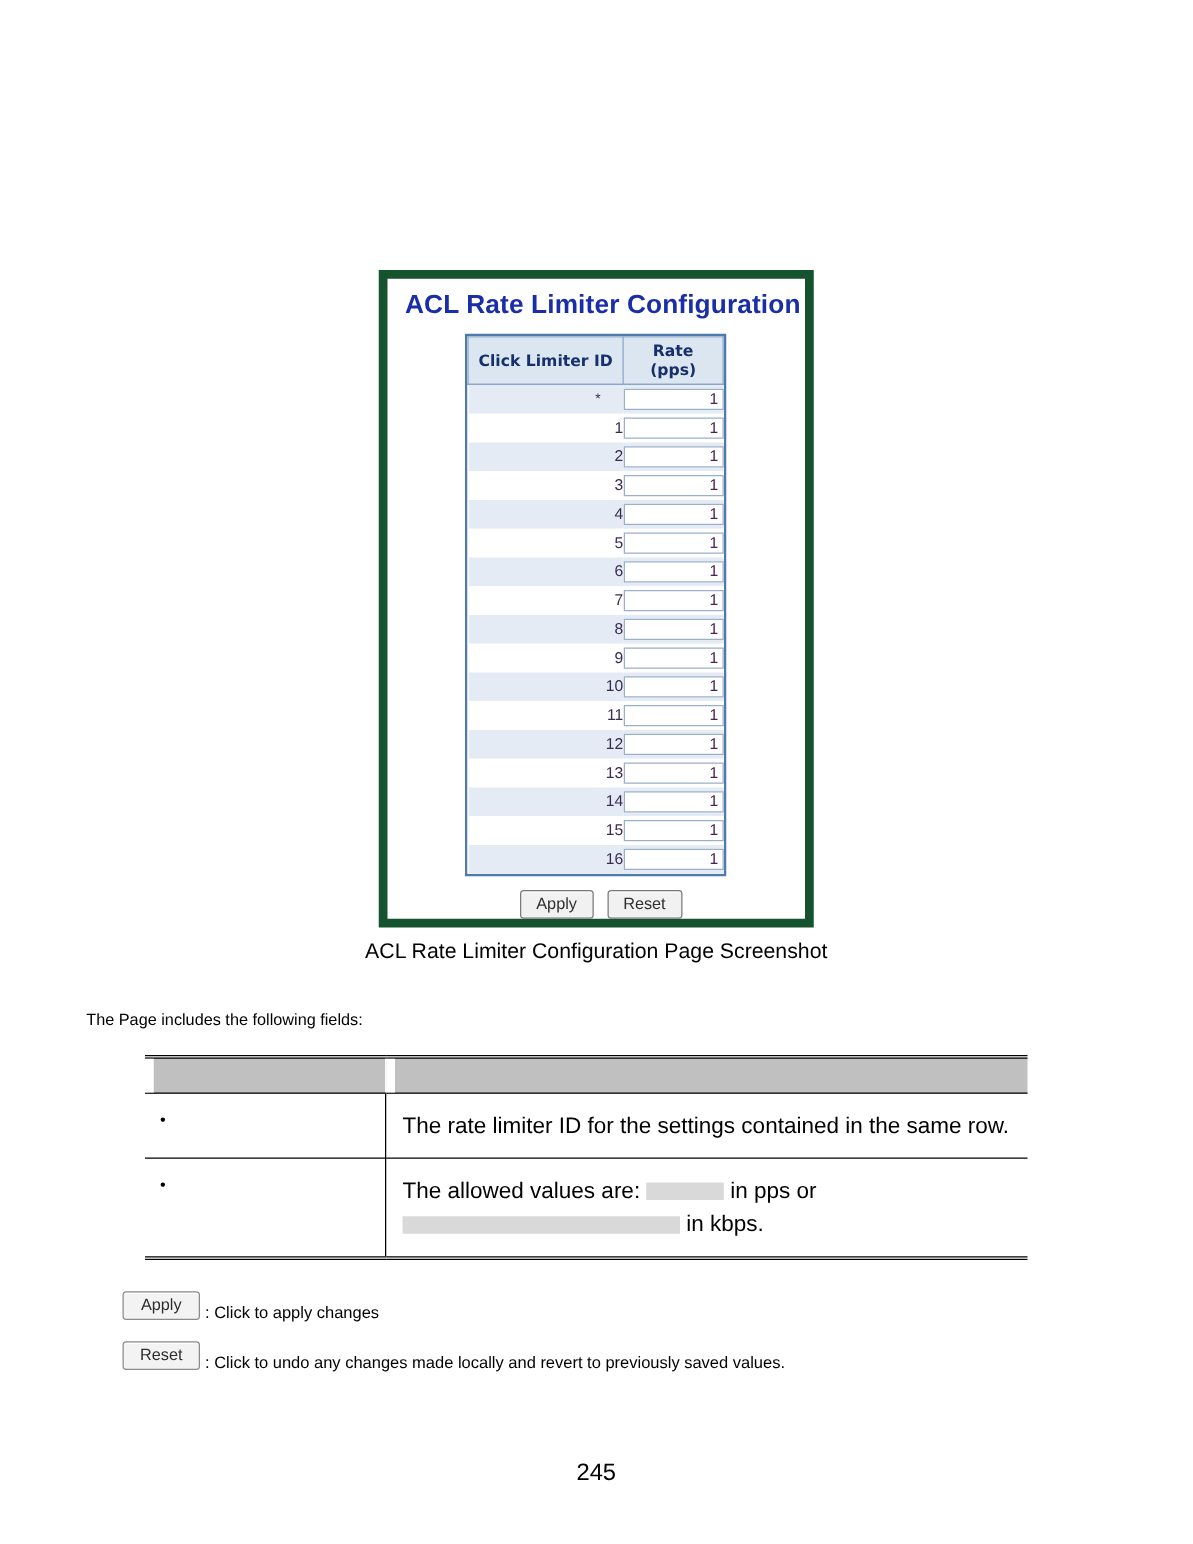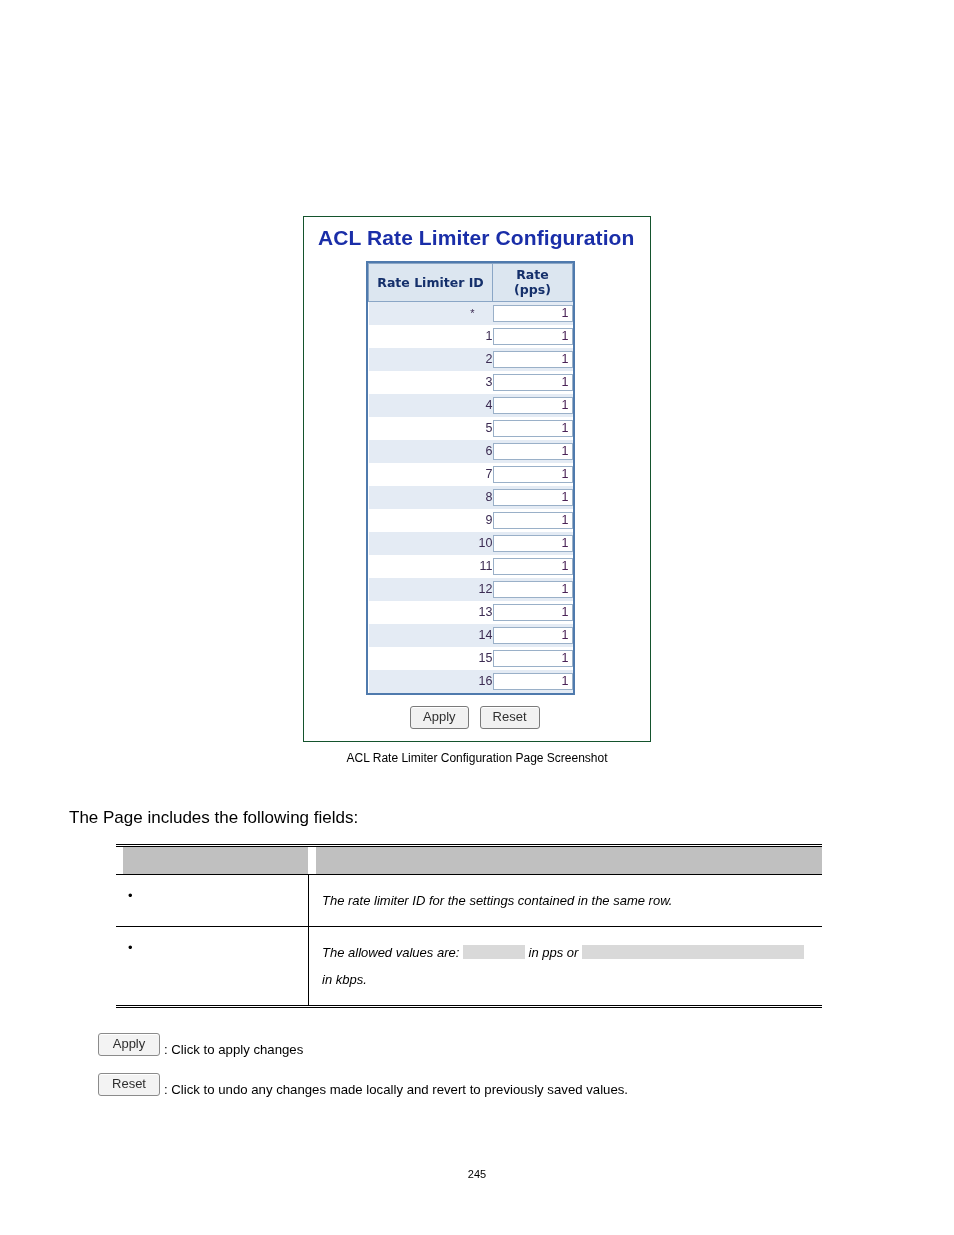--- a/index.html
+++ b/index.html
@@ -40,21 +40,21 @@
     text-decoration: none;
   }
 
   
   .shot-panel {
     position: absolute;
     left: 303px;
     top: 216px;
     width: 348px;
     height: 526px;
-    border: 1px solid #14532d;
+    border: 7px solid #14532d;
     background: #ffffff;
     box-sizing: border-box;
   }
   .shot-title {
     position: absolute;
     left: 14px;
     top: 9px;
     font-size: 21px;
     font-weight: bold;
     color: #1a2ea8;
@@ -149,30 +149,30 @@
     box-shadow: inset 0 1px 0 #ffffff;
   }
 
   
   .caption {
     position: absolute;
     left: 0;
     top: 751px;
     width: 954px;
     text-align: center;
-    font-size: 12px;
+    font-size: 17px;
     color: #000;
   }
 
   
   .fields-lead {
     position: absolute;
     left: 69px;
     top: 808px;
-    font-size: 17px;
+    font-size: 13px;
   }
 
   
   .fields-table {
     position: absolute;
     left: 116px;
     top: 844px;
     width: 706px;
     border-collapse: collapse;
     font-size: 13px;
@@ -219,22 +219,21 @@
     line-height: 17px;
   }
   .ft-bullet::before {
     content: "\2022";
     font-size: 13px;
   }
   .ft-desc {
     display: block;
     padding: 12px 10px 12px 13px;
     line-height: 27px;
-    font-size: 13px;
-    font-style: italic;
+    font-size: 18px;
   }
   .ft-row.last td {
     border-bottom: 3px double #000;
   }
   .redact {
     display: inline-block;
     background: #d9d9d9;
     height: 14px;
     vertical-align: -2px;
   }
@@ -273,37 +272,37 @@
     margin-top: 10px;
   }
 
   
   .page-number {
     position: absolute;
     left: 0;
     top: 1168px;
     width: 954px;
     text-align: center;
-    font-size: 11px;
+    font-size: 19px;
   }
 </style>
 </head>
 <body>
 
 <div class="page">
 
 
   <div class="shot-panel">
     <div class="shot-title">ACL Rate Limiter Configuration</div>
 
     <div class="rl-table-wrap">
       <table class="rl-table">
         <thead>
           <tr>
-            <th class="th-id">Rate Limiter ID</th>
+            <th class="th-id">Click Limiter ID</th>
             <th class="th-rate">Rate (pps)</th>
           </tr>
         </thead>
         <tbody id="rl-body">
             <tr class="odd">
               <td class="c-id star">*</td>
               <td class="c-rate">
                 <div class="rate-input">1</div>
               </td>
             </tr>

